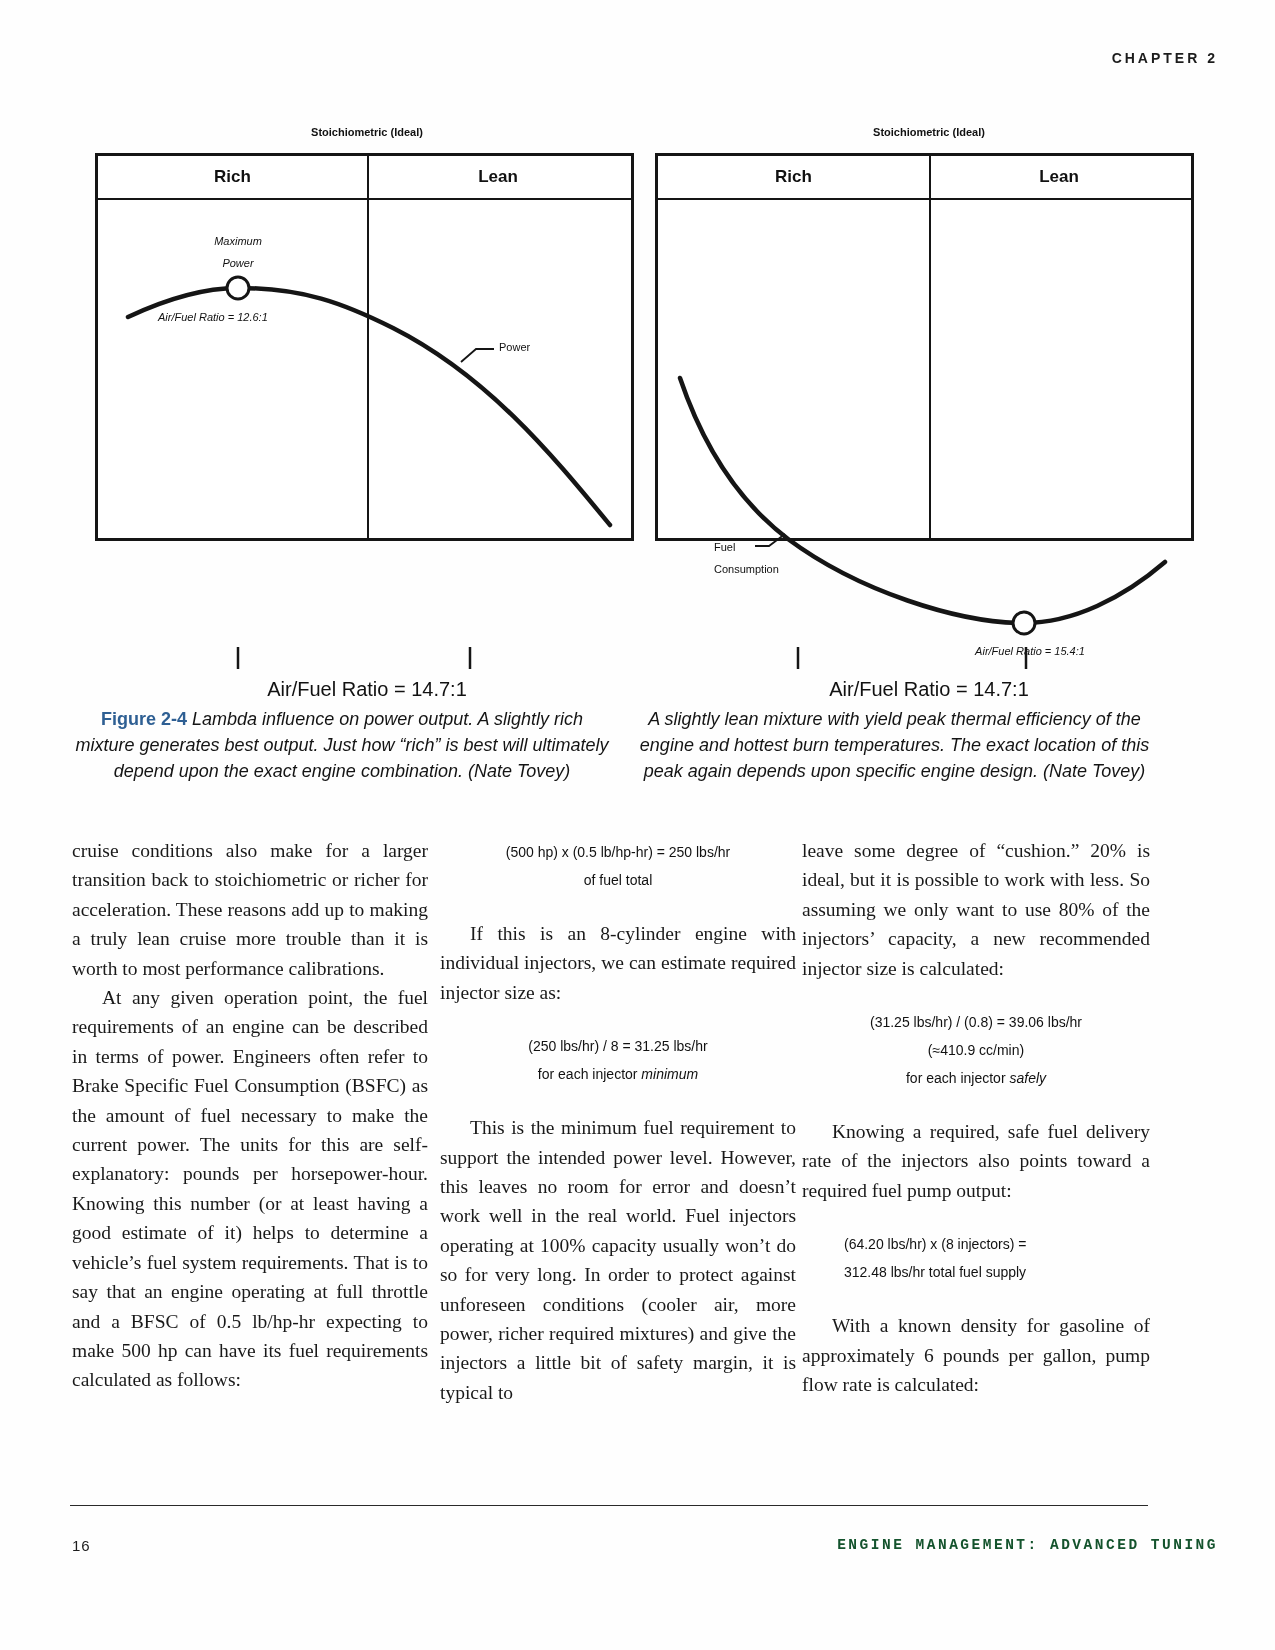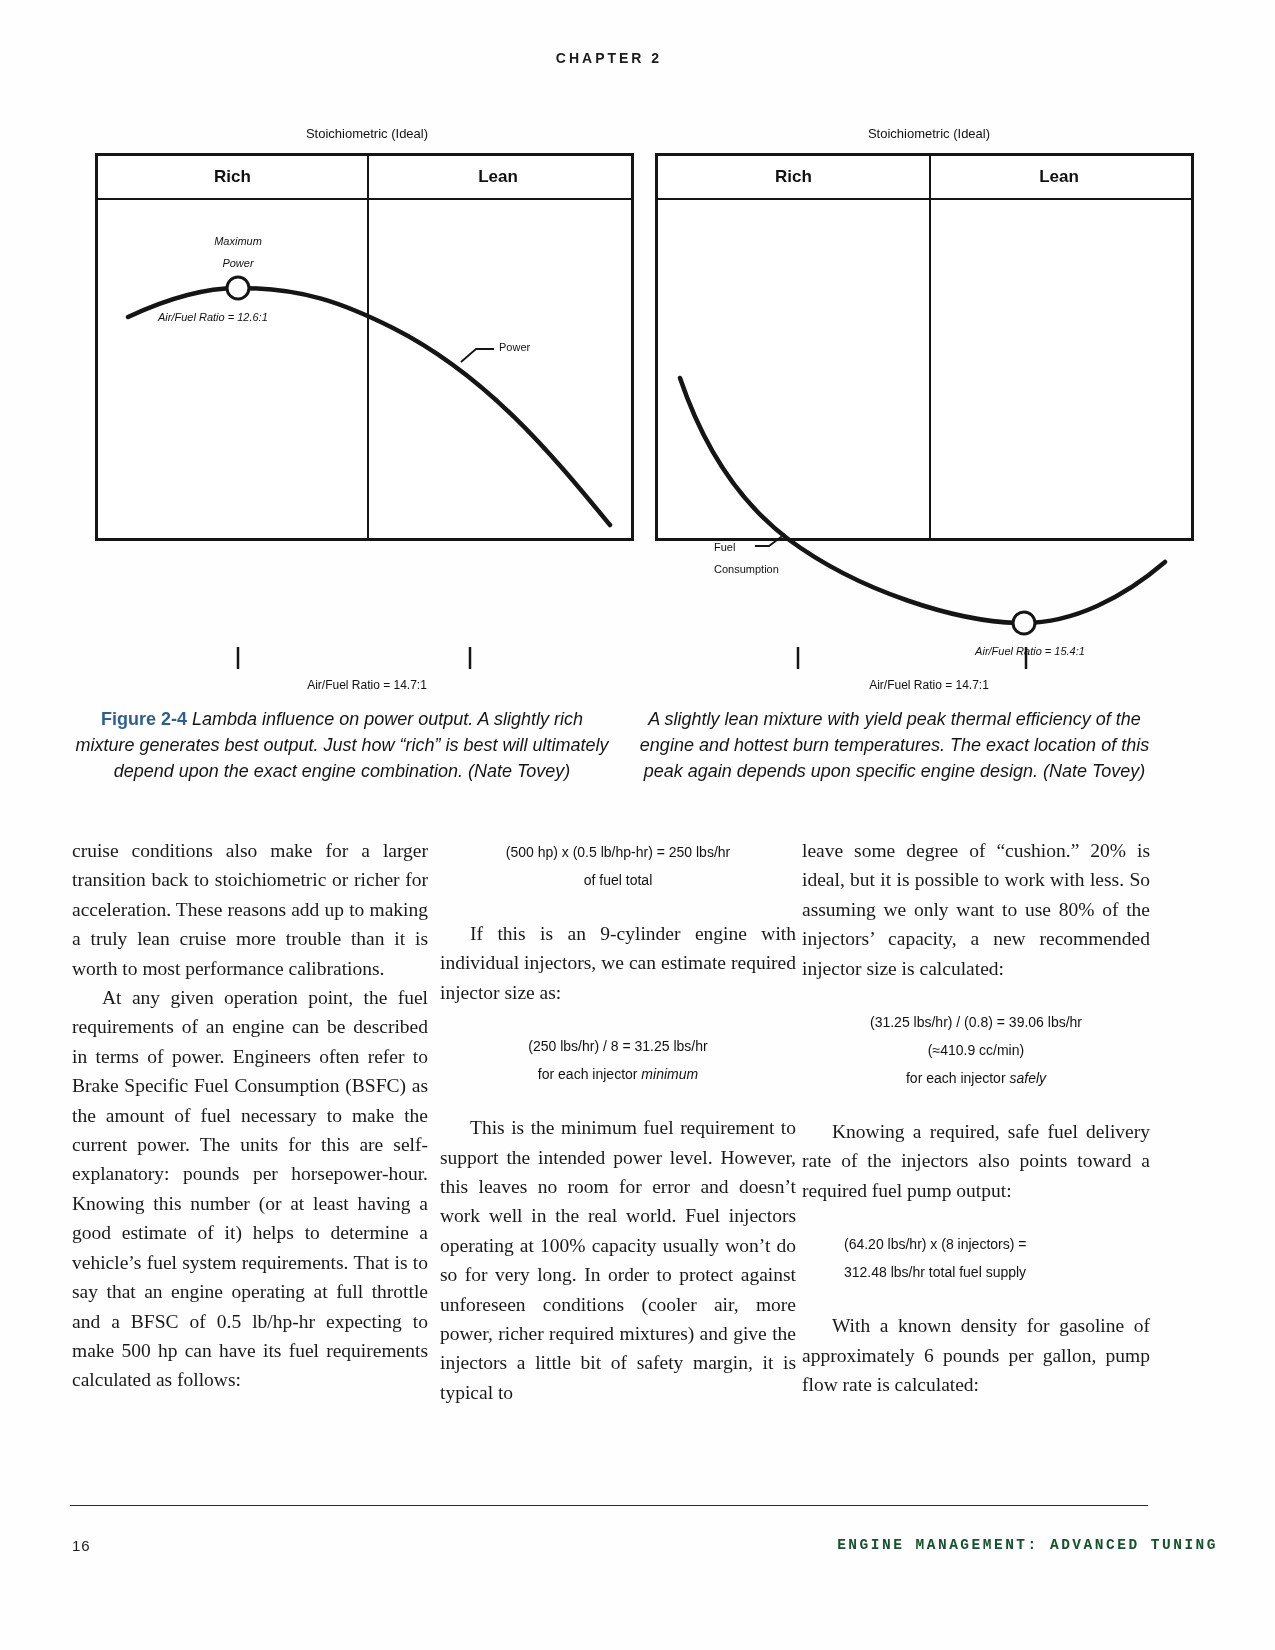--- a/index.html
+++ b/index.html
@@ -2,54 +2,54 @@
 <html><head>
 <meta charset="utf-8">
 <style>
   html,body { margin:0; padding:0; background:#ffffff; }
   .page {
     position:relative; width:1275px; height:1650px; background:#fefefe;
     font-family:"Liberation Serif", serif; color:#1a1a1a; overflow:hidden;
   }
   
   .chapter-header {
-    position:absolute; top:50px; left:0; width:1218px; text-align:center;
+    position:absolute; top:50px; left:0; width:1218px; text-align:right;
     font-family:"Liberation Sans", sans-serif; font-size:14px; font-weight:bold;
     letter-spacing:3px; color:#1c1c1c;
   }
   .footer-rule { position:absolute; top:1505px; left:70px; width:1078px; border-top:1.7px solid #2a2a2a; }
   .page-number {
     position:absolute; top:1537px; left:72px;
     font-family:"Liberation Sans", sans-serif; font-size:15px; letter-spacing:1px; color:#1c1c1c;
   }
   .book-title {
     position:absolute; top:1537px; left:0; width:1218px; text-align:right;
     font-family:Liberation Mono, monospace; font-size:14.5px; font-weight:bold;
     letter-spacing:2.5px; color:#14532d;
   }
   
   .fig-title {
     position:absolute; top:126px; width:300px; text-align:center;
-    font-family:"Liberation Sans", sans-serif; font-size:13px; font-weight:normal; color:#111;
+    font-family:"Liberation Sans", sans-serif; font-size:11px; font-weight:bold; color:#111;
   }
   .chart-box {
     position:absolute; top:153px; width:539px; height:388px; box-sizing:border-box;
     border:3px solid #151515; background:#fff;
   }
   .zone-header { position:absolute; top:0; left:0; right:0; height:42px; border-bottom:2px solid #151515; display:flex; }
   .zone { display:flex; align-items:center; justify-content:center;
     font-family:"Liberation Sans", sans-serif; font-size:17px; font-weight:bold; color:#111; }
   .vdivider { position:absolute; top:0; bottom:0; width:2px; background:#151515; }
   .curve-svg { position:absolute; left:0; top:0; width:533px; height:513px; }
   .chart-lbl { position:absolute; font-family:"Liberation Sans", sans-serif; font-size:11px; color:#111; line-height:22px; }
   .it-lbl { font-style:italic; }
   .center-lbl { text-align:center; }
   .axis-label {
     position:absolute; top:678px; width:300px; text-align:center;
-    font-family:"Liberation Sans", sans-serif; font-size:12px; color:#111;
+    font-family:"Liberation Sans", sans-serif; font-size:20px; color:#111;
   }
   
   .caption {
     position:absolute; top:706px; font-family:"Liberation Sans", sans-serif;
     font-style:italic; font-size:18px; line-height:26px; color:#141414; text-align:center;
   }
   .caption-left { left:72px; width:540px; }
   .caption-right { left:637px; width:515px; }
   .fig-label { font-style:normal; font-weight:bold; }
   
@@ -131,21 +131,21 @@
   <div class="col col-1">
     <p>cruise conditions also make for a larger transition back to stoichiometric or richer for acceleration. These reasons add up to making a truly lean cruise more trouble than it is worth to most performance calibrations.</p>
     <p class="indent">At any given operation point, the fuel requirements of an engine can be described in terms of power. Engineers often refer to Brake Specific Fuel Consumption (BSFC) as the amount of fuel necessary to make the current power. The units for this are self-explanatory: pounds per horsepower-hour. Knowing this number (or at least having a good estimate of it) helps to determine a vehicle’s fuel system requirements. That is to say that an engine operating at full throttle and a BFSC of 0.5 lb/hp-hr expecting to make 500 hp can have its fuel requirements calculated as follows:</p>
   </div>
 
   <div class="col col-2">
     <div class="formula" style="margin-top:2px;">
       <div>(500 hp) x (0.5 lb/hp-hr) = 250 lbs/hr</div>
       <div>of fuel total</div>
     </div>
-    <p class="indent">If this is an 9-cylinder engine with individual injectors, we can estimate required injector size as:</p>
+    <p class="indent">If this is an 8-cylinder engine with individual injectors, we can estimate required injector size as:</p>
     <div class="formula">
       <div>(250 lbs/hr) / 8 = 31.25 lbs/hr</div>
       <div><span>for each injector </span><span class="it">minimum</span></div>
     </div>
     <p class="indent">This is the minimum fuel requirement to support the intended power level. However, this leaves no room for error and doesn’t work well in the real world. Fuel injectors operating at 100% capacity usually won’t do so for very long. In order to protect against unforeseen conditions (cooler air, more power, richer required mixtures) and give the injectors a little bit of safety margin, it is typical to</p>
   </div>
 
   <div class="col col-3">
     <p>leave some degree of “cushion.” 20% is ideal, but it is possible to work with less. So assuming we only want to use 80% of the injectors’ capacity, a new recommended injector size is calculated:</p>
     <div class="formula">

